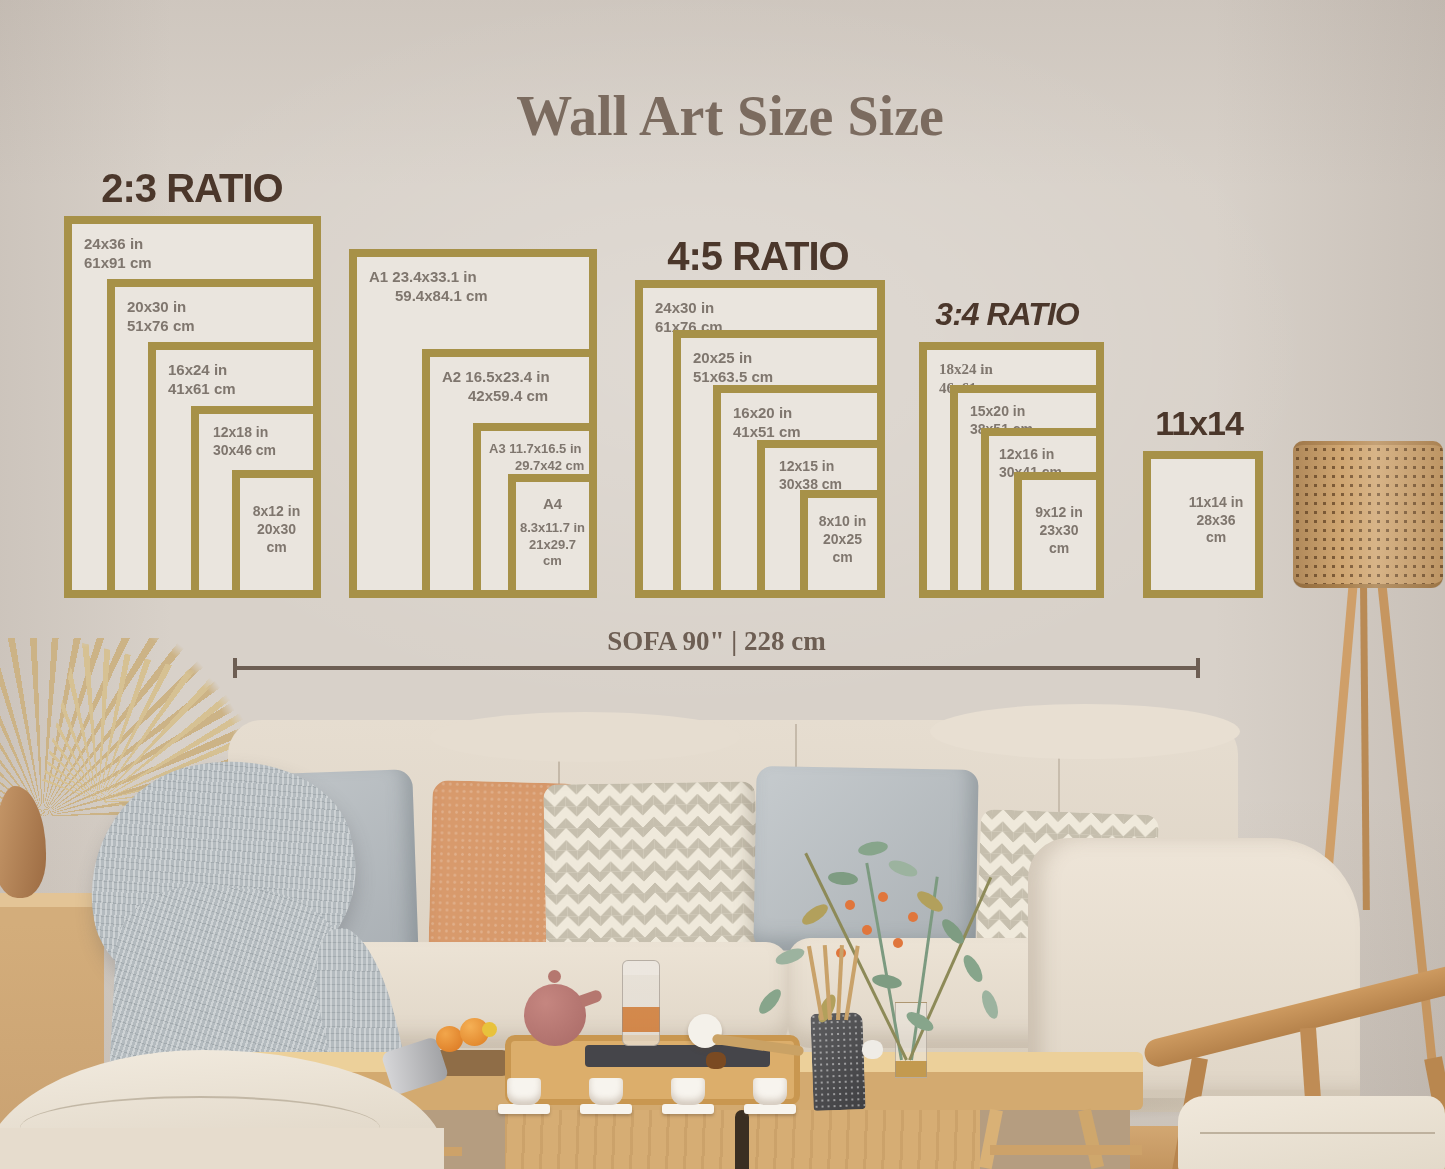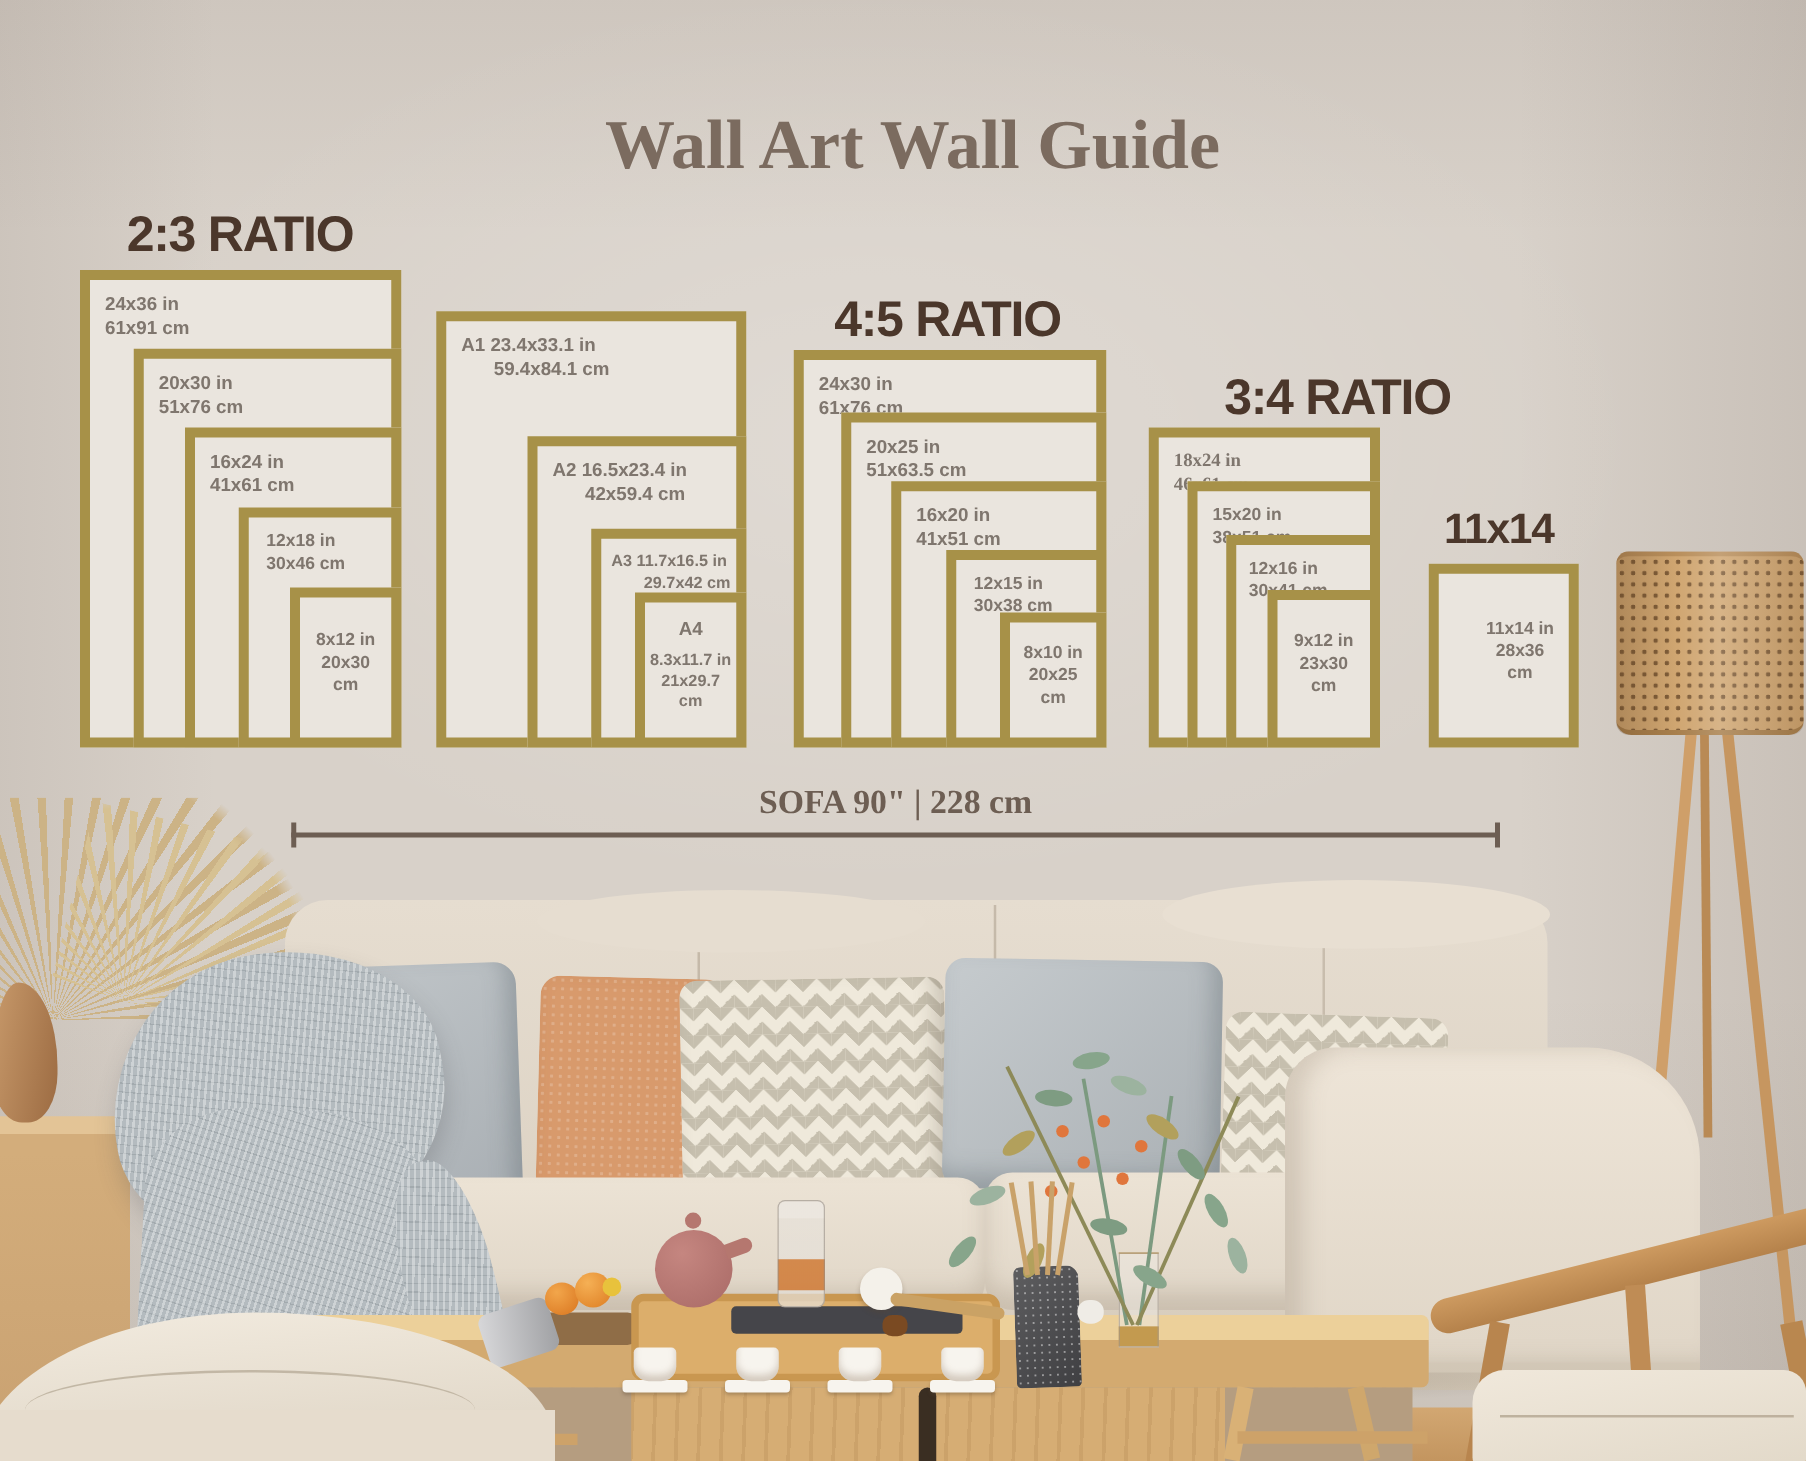--- a/index.html
+++ b/index.html
@@ -46,21 +46,21 @@
     radial-gradient(circle,#7e5c38 1.6px,transparent 2px);background-size:9px 9px;}
   .grain{background-image:repeating-linear-gradient(92deg,rgba(140,95,45,.14) 0 3px,transparent 3px 18px);}
 </style>
 </head>
 <body>
 
 <div id="stage" style="--gold: #a79148; --fill: #eae5de; --heading: #4b372b; --label: #7f766e; --title: #7b6b5f; --measure: #6d5e53; background: rgb(216, 209, 201);">
   <div class="wall-shade"></div>
 
   <div id="guide">
-    <div class="page-title" style="left:730px;top:84px;font-size:56px;">Wall Art Wall Guide</div>
+    <div class="page-title" style="left:730px;top:84px;font-size:56px;">Wall Art Size Size</div>
   <div class="ratio-heading" style="left: 192px; top: 166px; font-size: 40px;">2:3 RATIO</div>
       <div class="frame" style="left: 64px; top: 216px; width: 257px; height: 382px;">
         <div class="flabel ltl" style="font-size: 15px;">
           <div class="">24x36 in</div>
           <div class="">61x91 cm</div>
         </div>
       </div>
       <div class="frame" style="left: 107px; top: 279px; width: 214px; height: 319px;">
         <div class="flabel ltl" style="font-size: 15px;">
           <div class="">20x30 in</div>
@@ -137,21 +137,21 @@
           <div class="">30x38 cm</div>
         </div>
       </div>
       <div class="frame" style="left: 800px; top: 490px; width: 85px; height: 108px;">
         <div class="flabel lc" style="font-size: 14px;">
           <div class="">8x10 in</div>
           <div class="">20x25</div>
           <div class="">cm</div>
         </div>
       </div>
-      <div class="ratio-heading" style="left: 1070px; top: 296px; font-size: 40px;">3:4 RATIO</div>
+      <div class="ratio-heading" style="left: 1007px; top: 296px; font-size: 32px; font-style: italic;">3:4 RATIO</div>
       <div class="frame" style="left: 919px; top: 342px; width: 185px; height: 256px;">
         <div class="flabel ltl" style="font-size: 15px; font-family: Liberation Serif, serif;">
           <div class="">18x24 in</div>
           <div class="">46x61 cm</div>
         </div>
       </div>
       <div class="frame" style="left: 950px; top: 385px; width: 154px; height: 213px;">
         <div class="flabel ltl" style="font-size: 14px;">
           <div class="">15x20 in</div>
           <div class="">38x51 cm</div>

